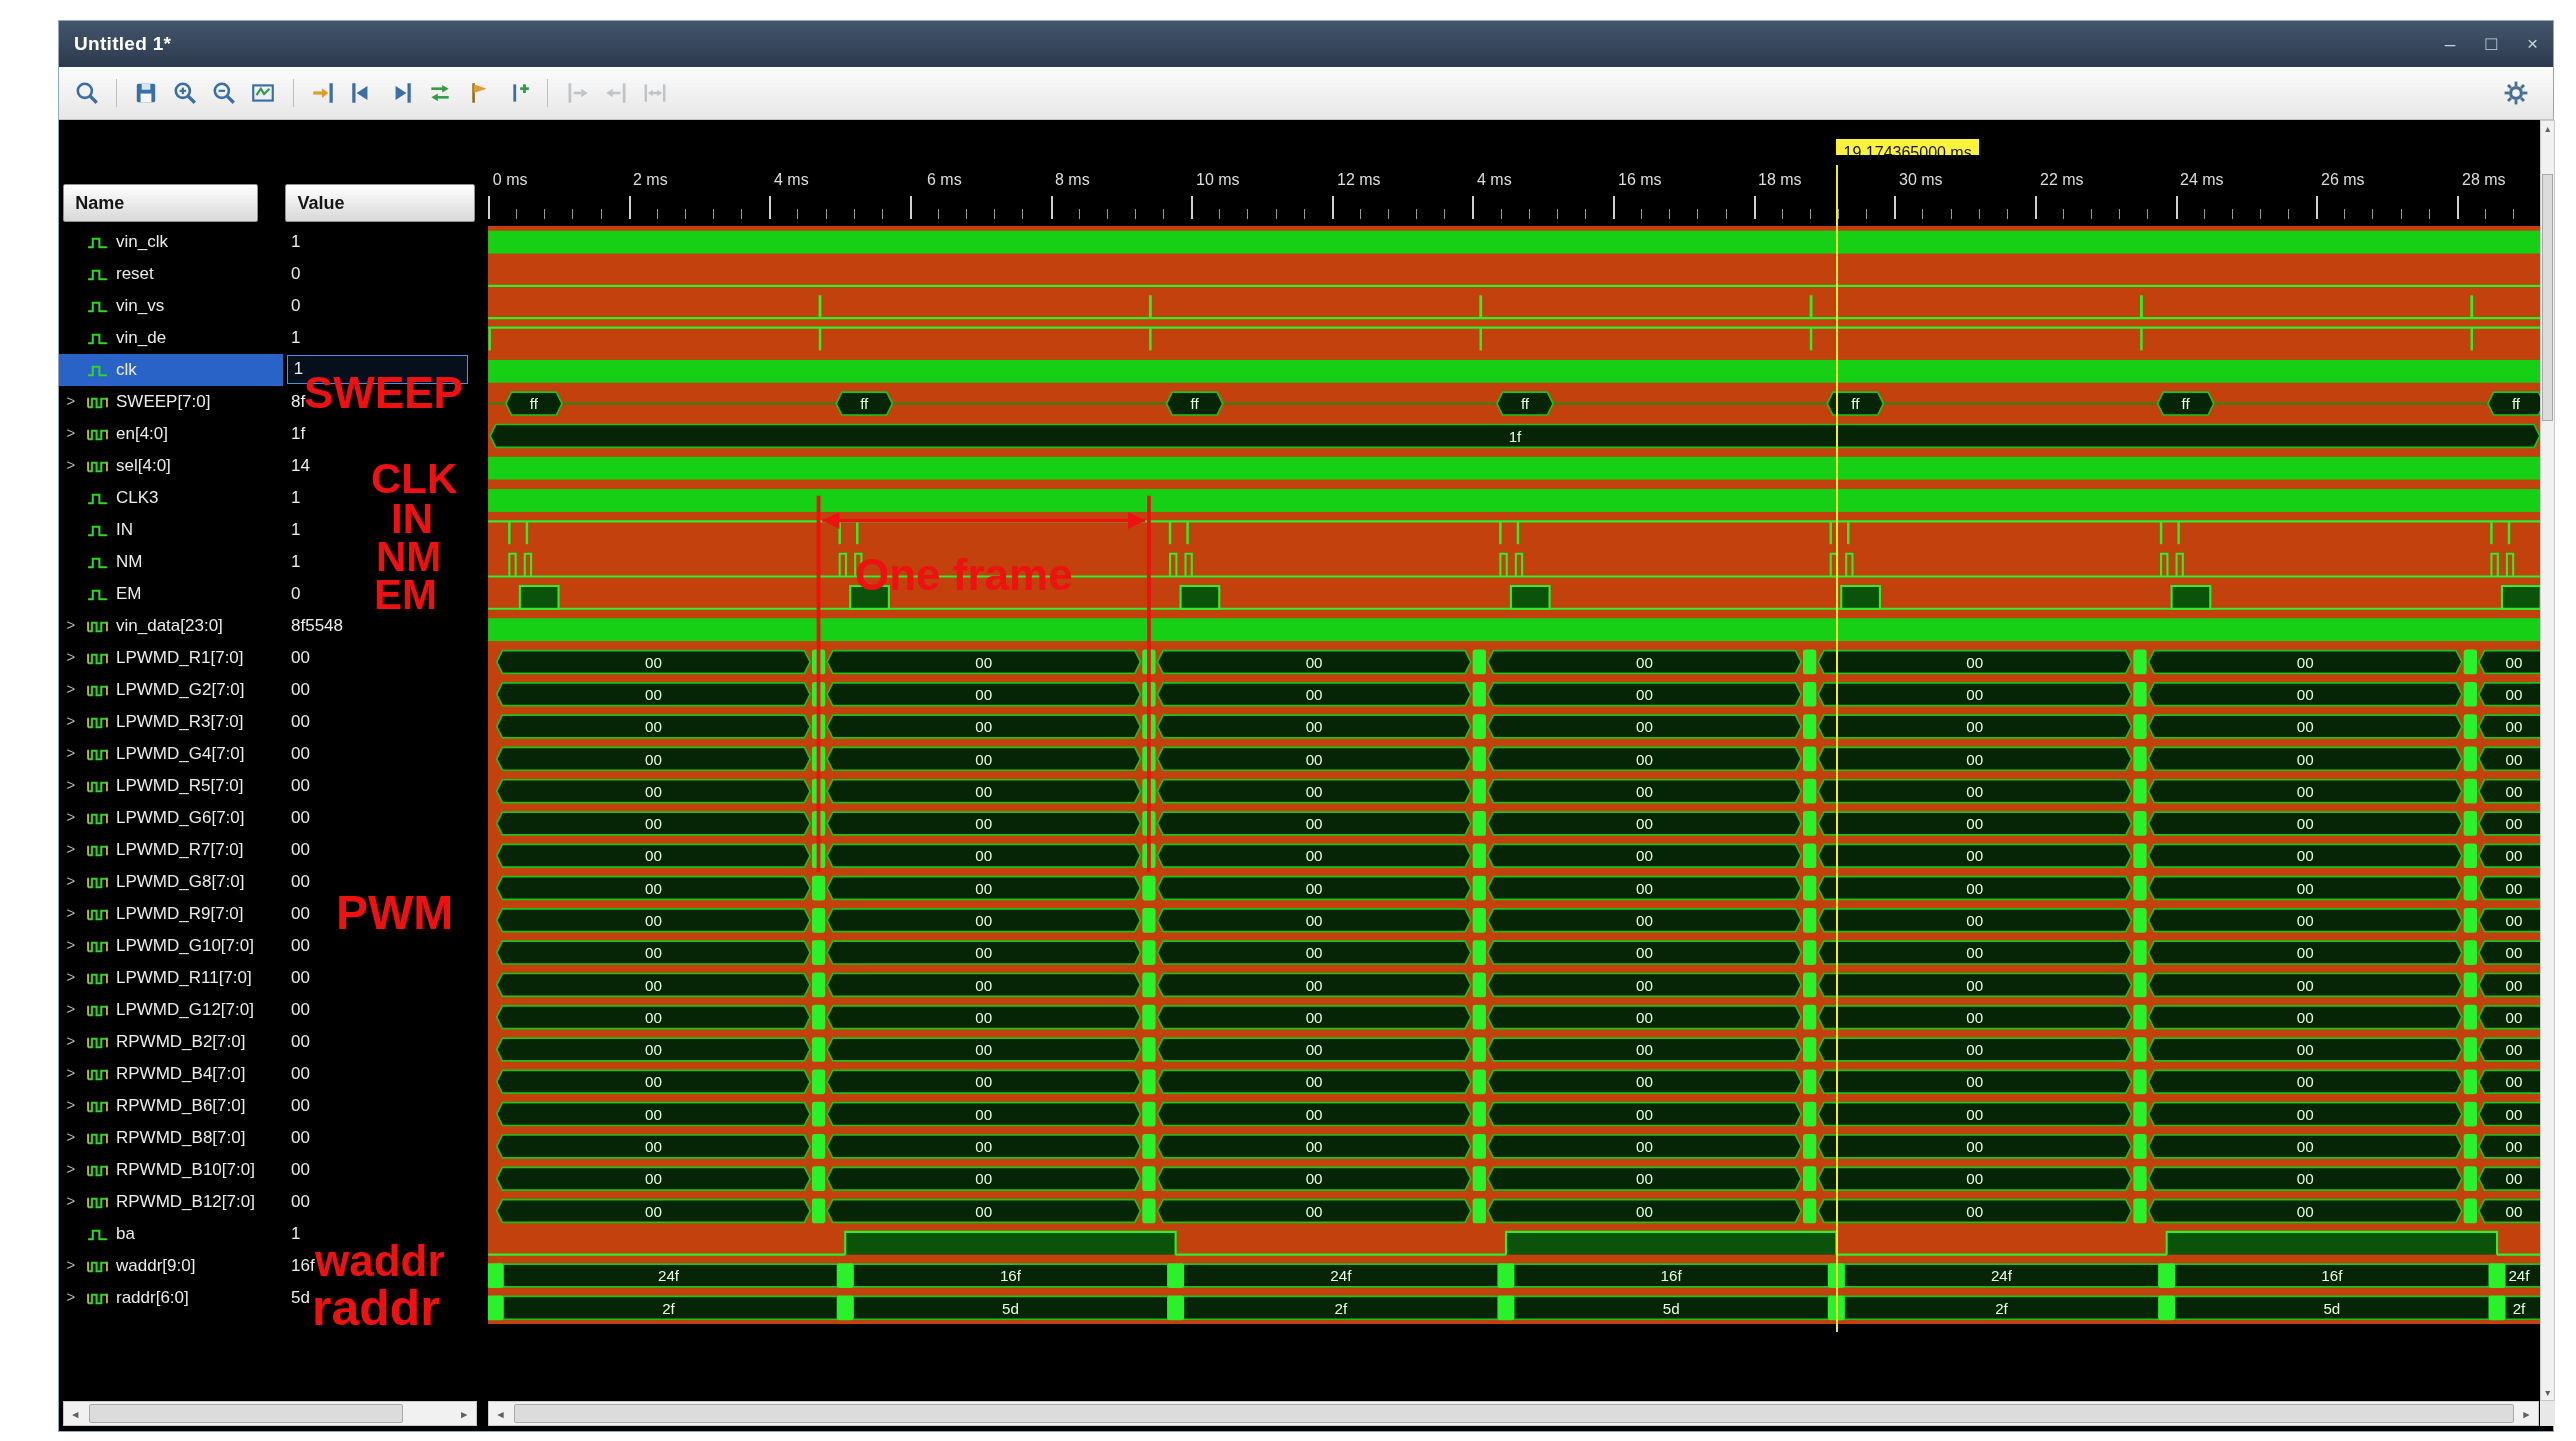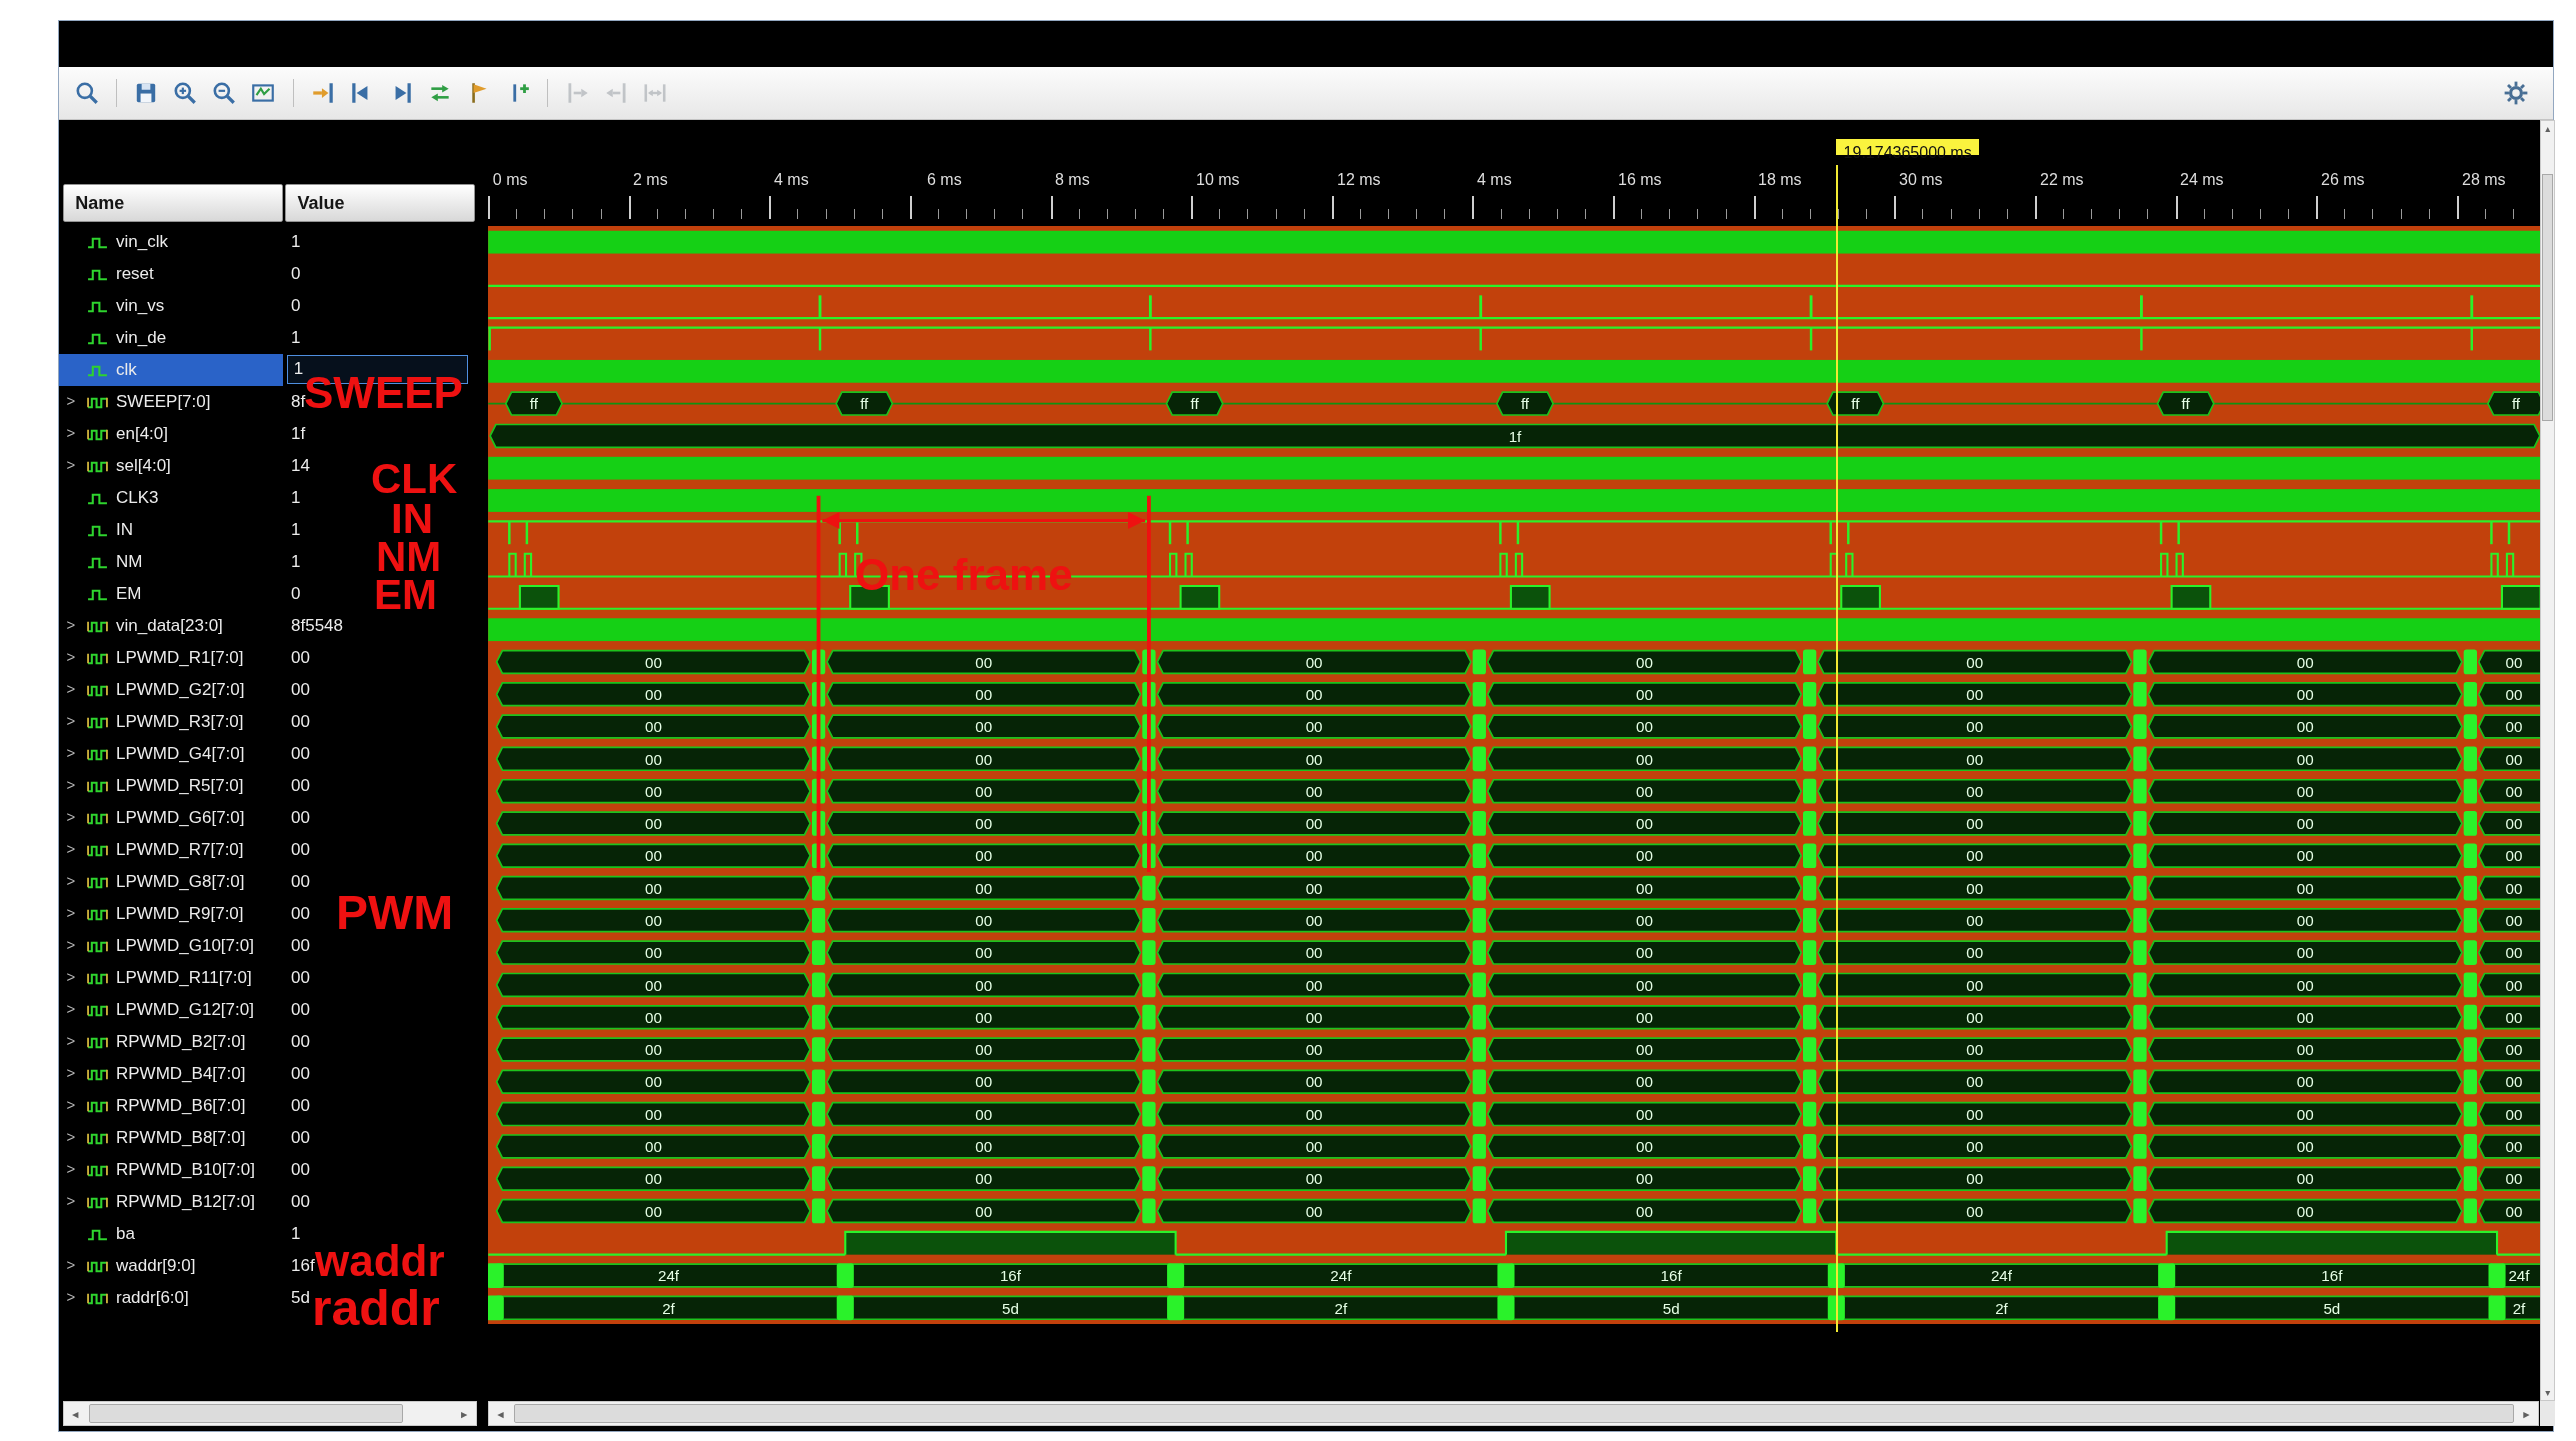--- a/index.html
+++ b/index.html
@@ -9,21 +9,21 @@
 #titlebar{position:absolute;left:0;top:0;right:0;height:46px;background:linear-gradient(#44556c,#2c3a4d);color:#fff;display:flex;align-items:center;padding:0 15px}
 #title{font-weight:bold;font-size:19px;letter-spacing:0.3px}
 #wincontrols{margin-left:auto;display:flex;gap:30px;color:#c9d4e2;font-size:19px}
 #wincontrols span{cursor:default}
 #toolbar{position:absolute;left:0;top:46px;right:0;height:53px;background:linear-gradient(#fcfcfc,#e7e7e7);border-bottom:1px solid #c4c4c4;display:flex;align-items:center;padding:0 9.5px;gap:2.9px}
 .tbtn{width:36px;height:36px;display:flex;align-items:center;justify-content:center;border-radius:2.9px}
 .tbtn.dis{opacity:.55}
 .tsep{width:1px;height:28.5px;background:#bfbfbf;margin:0 8.6px}
 #gear{margin-left:auto;margin-right:9.5px;width:36px;height:36px;display:flex;align-items:center;justify-content:center}
 .hdrbtn{position:absolute;height:38px;background:linear-gradient(#ffffff,#d8d8d8);border:1px solid #939393;border-radius:1.9px;color:#151515;font-weight:bold;font-size:18px;display:flex;align-items:center;padding-left:11.4px;top:163px}
-#hdr-name{left:3.8px;width:220px}
+#hdr-name{left:3.8px;width:195px}
 #hdr-value{left:226px;width:190px}
 #signal-rows{position:absolute;left:0;top:205px;width:426px}
 .sigrow{position:relative;height:32px;color:#ececec;font-size:17px;white-space:nowrap}
 .sigrow.sel{background-image:linear-gradient(#2a63c8,#2a63c8);background-size:224px 32px;background-repeat:no-repeat}
 .chev{position:absolute;left:7.6px;top:5.7px;color:#b9b9b9;font-size:15px}
 .sigicon{position:absolute;left:27px;top:7.6px}
 .signame{position:absolute;left:57px;top:5.7px}
 .sigval{position:absolute;left:232px;top:5.7px}
 .valsel{left:228px !important;top:1px !important;border:1.9px solid #4f8fe0;background:#06101c;padding:2.9px 5.7px;min-width:181px;height:28.5px}
 #ruler{position:absolute;left:429px;top:146px;width:2054px;height:55px;background:#000}
@@ -49,20 +49,28 @@
 #annotations{position:absolute;left:0;top:0;width:2576px;height:1441px;pointer-events:none;z-index:60}
 .ann{position:absolute;color:#ee1111;font-weight:bold;line-height:1;white-space:nowrap}
 .annsvg{position:absolute;left:0;top:0}
 </style>
 </head>
 <body>
 
 <div id="screen">
   <div id="app">
 
+    <div id="titlebar">
+      <span id="title">Untitled 1*</span>
+      <span id="wincontrols">
+        <span>–</span>
+        <span>□</span>
+        <span>×</span>
+      </span>
+    </div>
 
     <div id="toolbar">
       <div class="tbtn">
           <svg width="26" height="26" viewBox="0 0 24 24">
             <circle cx="10" cy="10" r="6.5" fill="none" stroke="#3a6ea5" stroke-width="2.4"></circle>
             <line x1="15" y1="15" x2="21" y2="21" stroke="#3a6ea5" stroke-width="3"></line>
           </svg>
         </div>
         <div class="tsep"></div>
         <div class="tbtn">

